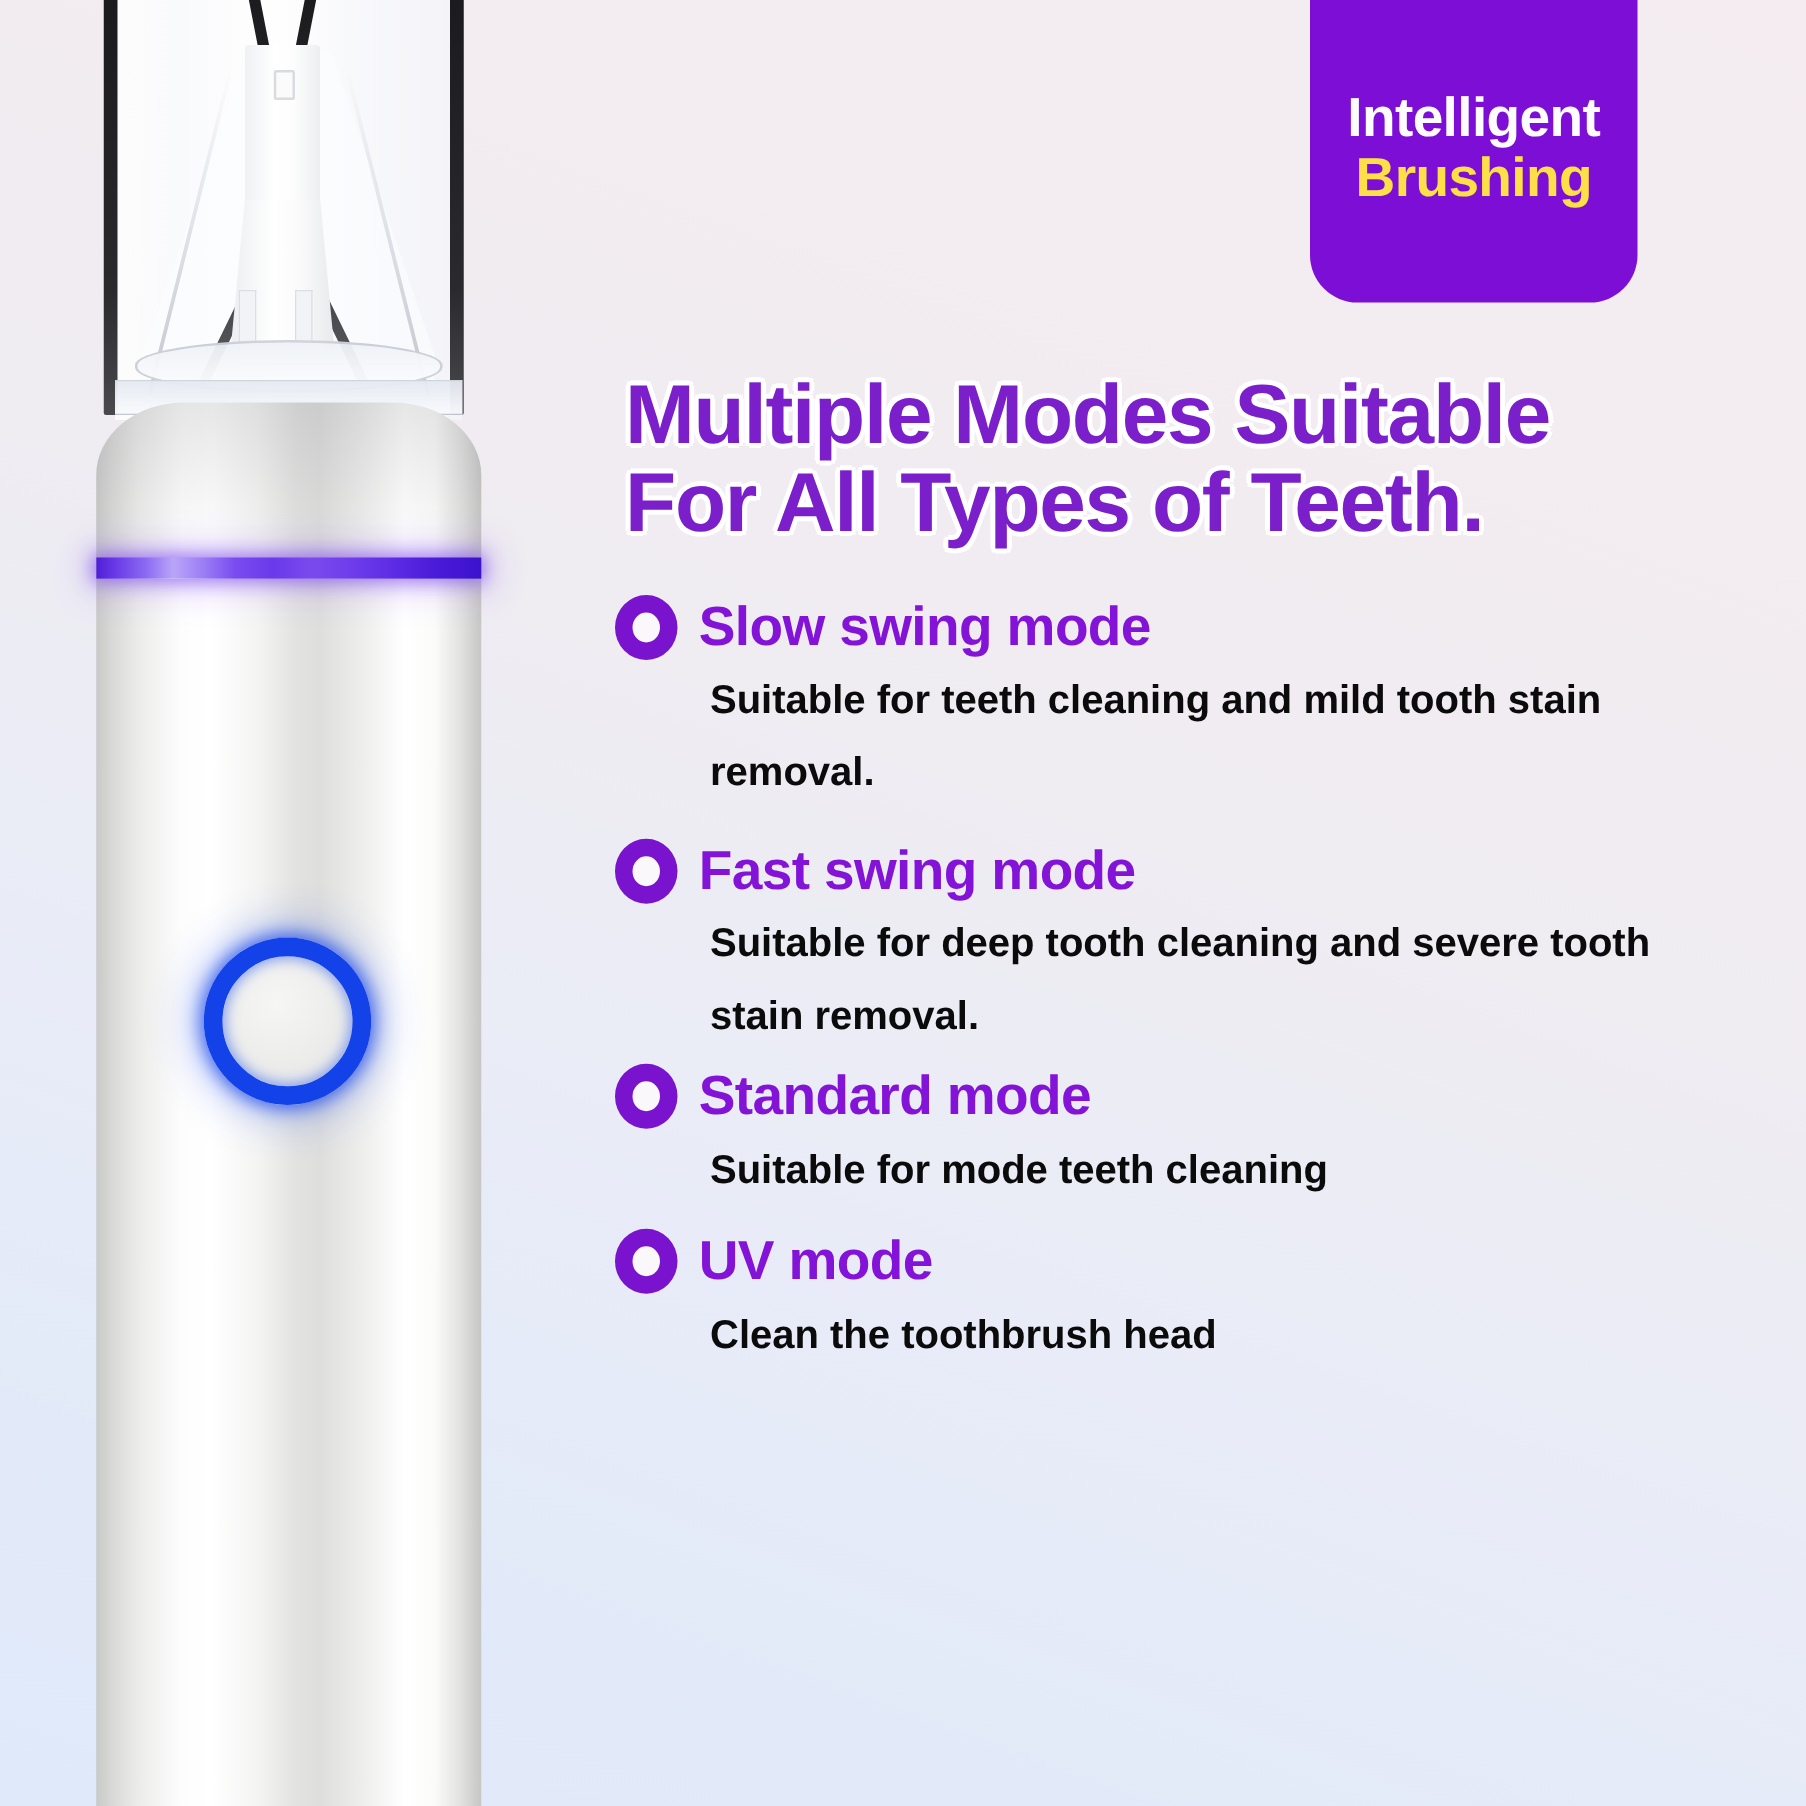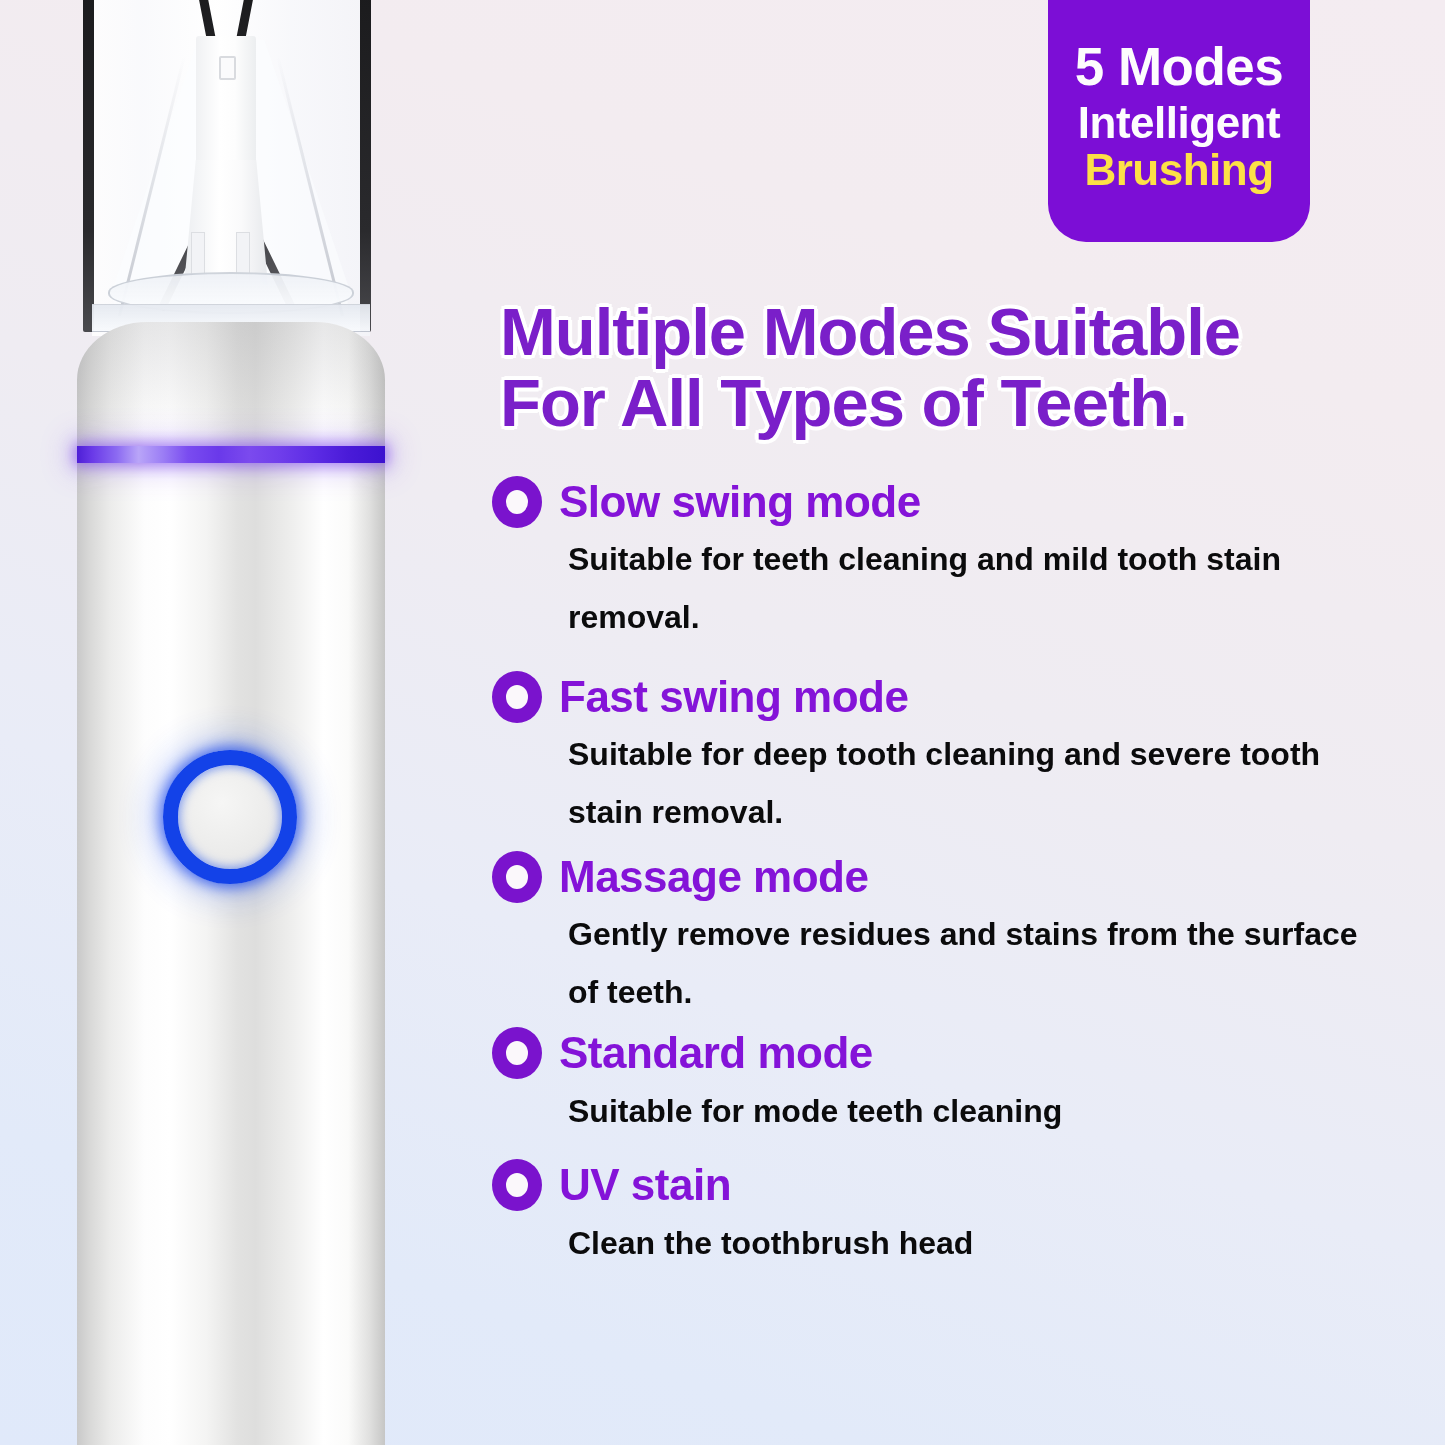--- a/index.html
+++ b/index.html
@@ -388,21 +388,20 @@
     <div class="handle-body"></div>
     <div class="handle-shoulder-shade"></div>
 
     <div class="uv-band"></div>
 
     <div class="power-ring-inner"></div>
     <div class="power-ring"></div>
   </div>
 
   <div class="badge">
-    <div class="badge-line1">5 Modes</div>
     <div class="badge-line2">Intelligent</div>
     <div class="badge-line3">Brushing</div>
   </div>
 
   <div class="content">
 
     <h1 class="headline">
       <span>Multiple Modes Suitable</span>
       <span class="headline-l2">For All Types of Teeth.</span>
     </h1>
@@ -418,40 +417,33 @@
       </div>
 
       <div class="mode-item sp2">
         <div class="mode-head">
           <span class="bullet-ring"></span>
           <span class="mode-title">Fast swing mode</span>
         </div>
         <div class="mode-desc">Suitable for deep tooth cleaning and severe tooth stain removal.</div>
       </div>
 
-      <div class="mode-item sp3">
-        <div class="mode-head">
-          <span class="bullet-ring"></span>
-          <span class="mode-title">Massage mode</span>
-        </div>
-        <div class="mode-desc">Gently remove residues and stains from the surface of teeth.</div>
-      </div>
 
       <div class="mode-item tight sp4">
         <div class="mode-head">
           <span class="bullet-ring"></span>
           <span class="mode-title">Standard mode</span>
         </div>
         <div class="mode-desc">Suitable for mode teeth cleaning</div>
       </div>
 
       <div class="mode-item tight">
         <div class="mode-head">
           <span class="bullet-ring"></span>
-          <span class="mode-title">UV stain</span>
+          <span class="mode-title">UV mode</span>
         </div>
         <div class="mode-desc">Clean the toothbrush head</div>
       </div>
 
     </div>
   </div>
 
 </div>
 
 </body></html>

